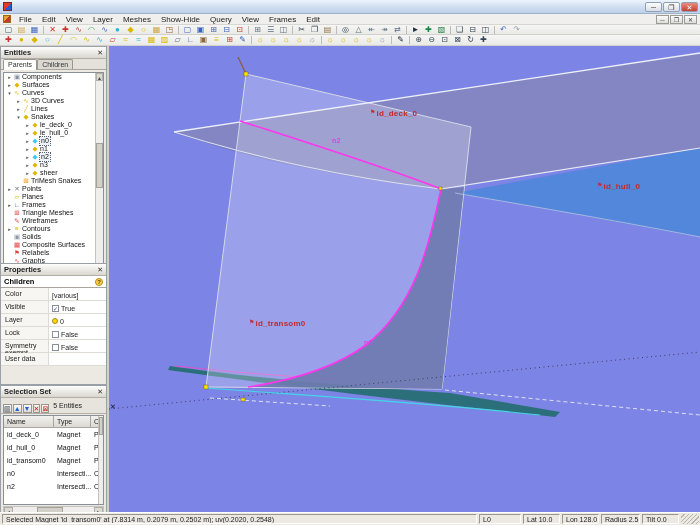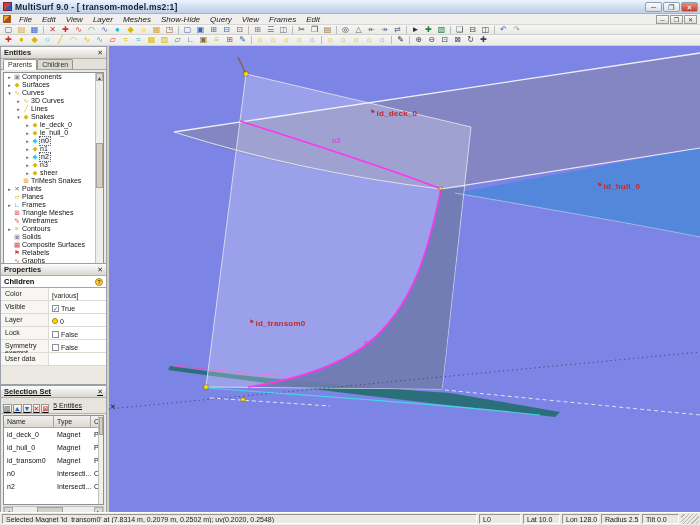--- a/index.html
+++ b/index.html
@@ -13,21 +13,21 @@
   #title-icon{width:9px;height:9px;margin:0 3px 0 3px;background:linear-gradient(135deg,#e23b2e 50%,#2d58c8 50%);
     border:1px solid #7a2a20;}
   #titlebar .cap{font-weight:bold;letter-spacing:.2px;}
   #winbtns{margin-left:auto;display:flex;gap:1px;padding-right:2px;}
   .wbtn{width:17px;height:10px;font-size:7px;line-height:9px;text-align:center;color:#333;
     background:linear-gradient(#fdfdfd,#d9dee6);border:1px solid #8fa0b5;border-radius:2px;}
   .wbtn.close{background:linear-gradient(#e98d7e,#c3402e);color:#fff;}
   #menubar{position:absolute;left:0;top:14px;width:700px;height:11px;background:#f0efed;
     border-bottom:1px solid #d8d6d2;display:flex;align-items:center;font-size:8px;color:#222;}
   #app-mini-icon{width:8px;height:8px;margin:0 3px;background:linear-gradient(135deg,#e2a52e 50%,#c33 50%);border:1px solid #96691d;}
-  .menu-item{padding:0 5px;height:11px;line-height:11px;font-style:italic;}
+  .menu-item{padding:0 5px;height:11px;line-height:11px;}
   #childbtns{margin-left:auto;display:flex;gap:1px;padding-right:3px;}
   .cbtn{width:13px;height:9px;font-size:6px;line-height:8px;text-align:center;color:#444;
     background:linear-gradient(#fbfbfb,#dcdcda);border:1px solid #9a9a96;}
   .tbrow{position:absolute;left:0;width:700px;background:linear-gradient(#f6f6f5,#e9e9e6);
     border-bottom:1px solid #d2d1cd;display:flex;align-items:center;padding-left:2px;}
   #tb1{top:25px;height:10px;}
   #tb2{top:35px;height:11px;}
   .tbicon{display:inline-block;width:13px;height:10px;font-size:8px;line-height:10px;
     text-align:center;overflow:hidden;}
   .tbsep{display:inline-block;width:1px;height:8px;background:#bdbcb8;margin:0 2px;}
@@ -61,21 +61,21 @@
     align-items:center;justify-content:space-between;padding:0 3px;font-size:7.5px;font-weight:bold;}
   .qbtn{width:8px;height:8px;border-radius:4px;background:#ffd24a;border:1px solid #b08a20;
     font-size:6px;line-height:7px;text-align:center;font-weight:bold;color:#5a3c00;}
   .prow{display:flex;height:13px;border-bottom:1px solid #dedbd4;background:#fff;font-size:7px;}
   .plab{width:48px;padding:2px 0 0 4px;color:#222;border-right:1px solid #dedbd4;background:#f7f6f2;}
   .pval{flex:1;padding:2px 0 0 3px;color:#222;display:flex;align-items:center;gap:2px;}
   .chk{display:inline-block;width:7px;height:7px;border:1px solid #8a8f98;background:#fff;
     font-size:6px;line-height:6px;text-align:center;color:#2a52b8;}
   .bulb{display:inline-block;width:6px;height:6px;border-radius:3px;background:#ffd800;border:1px solid #a88a10;}
   
-  #selset{top:385px;height:133px;text-decoration:underline;}
+  #selset{top:385px;height:133px;}
   #seltools{height:16px;display:flex;align-items:center;gap:1px;padding:0 2px;background:#e7e4dd;
     border-bottom:1px solid #b3afa7;}
   .sbtn{width:13px;height:12px;border:1px solid #9a968e;background:linear-gradient(#fcfcfb,#dedbd4);
     font-size:7px;line-height:11px;text-align:center;}
   #selcount{font-size:7px;margin-left:2px;color:#222;}
   #seltable{position:absolute;left:2px;right:2px;top:29px;bottom:12px;background:#fff;border:1px solid #8a8f98;overflow:hidden;}
   .shead{display:flex;height:12px;font-size:7px;color:#222;}
   .shc{background:linear-gradient(#f2f1ee,#dcd9d2);border-right:1px solid #aaa69e;border-bottom:1px solid #aaa69e;
     padding:2px 0 0 3px;}
   .srow{display:flex;height:13px;font-size:7px;color:#111;}
@@ -104,21 +104,20 @@
   #seg-l0{width:42px;}
   .seg-sm{width:37px;}
   #seg-grip{flex:1;border:none;background:
     repeating-linear-gradient(135deg,#ece9e3 0 2px,#b9b5ad 2px 3px);}
 </style>
 </head>
 <body>
 
 <div id="titlebar">
   <span id="title-icon"></span>
-  <span class="cap">MultiSurf 9.0 - [ transom-model.ms2:1]</span>
   <span id="winbtns">
     <span class="wbtn">─</span>
     <span class="wbtn">❐</span>
     <span class="wbtn close">✕</span>
   </span>
 </div>
 
 <div id="menubar">
   <span id="app-mini-icon"></span>
   <span id="menuitems"><span class="menu-item">File</span><span class="menu-item">Edit</span><span class="menu-item">View</span><span class="menu-item">Layer</span><span class="menu-item">Meshes</span><span class="menu-item">Show-Hide</span><span class="menu-item">Query</span><span class="menu-item">View</span><span class="menu-item">Frames</span><span class="menu-item">Edit</span></span>

